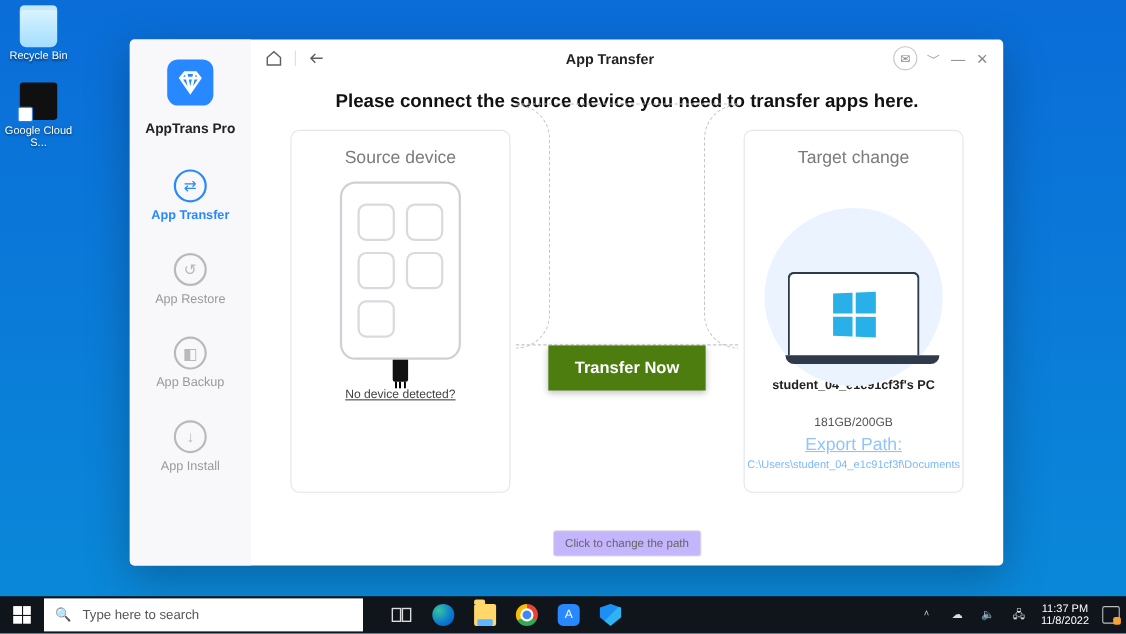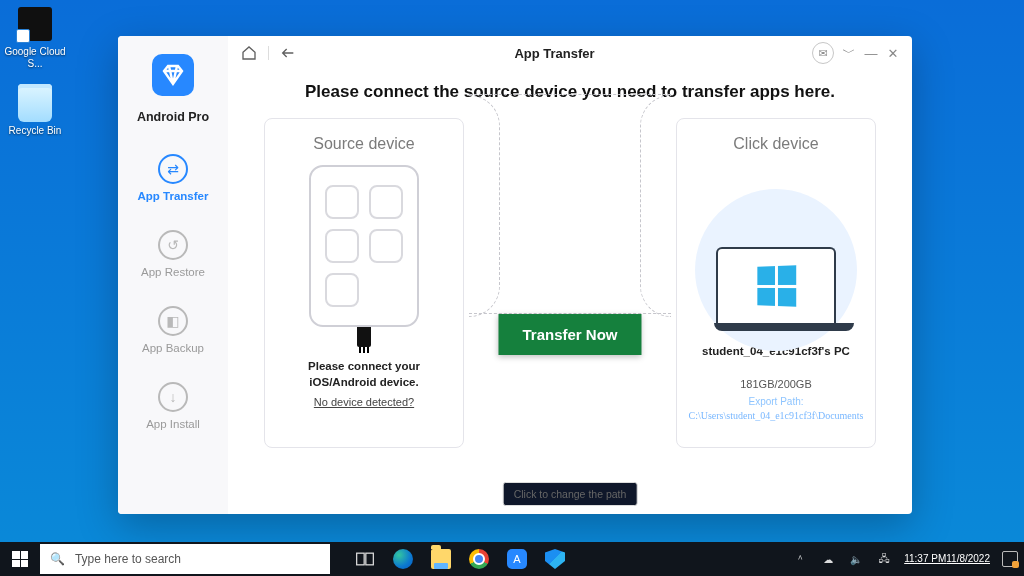--- a/index.html
+++ b/index.html
@@ -59,31 +59,31 @@
 
 
 .laptop-circle{width:162px;height:162px;border-radius:50%;background:#eaf3ff;position:absolute;top:70px;left:50%;transform:translateX(-50%);}
 .laptop{position:relative;top:82px;width:124px;}
 .laptop .lid{width:120px;height:76px;border:2px solid #2f3b4a;border-bottom:none;border-radius:6px 6px 0 0;background:#fff;margin:0 auto;display:flex;align-items:center;justify-content:center;}
 .laptop .base{width:140px;height:8px;background:#2f3b4a;border-radius:0 0 8px 8px;margin:0 auto;}
 .winlogo{width:40px;height:40px;display:grid;grid-template-columns:1fr 1fr;grid-template-rows:1fr 1fr;gap:3px;transform:perspective(120px) rotateY(-14deg);}
 .winlogo div{background:#29b0e8;}
 .tgt-name{margin-top:96px;font-size:11.5px;font-weight:700;color:#222;}
 .tgt-storage{font-size:11px;color:#555;margin-top:21px;}
-.tgt-path-label{font-size:10px;color:#8ec5ff;margin-top:6px;}
-.tgt-path{font-size:10px;color:#7ab8ff;text-align:left;line-height:1.3;margin-top:2px;cursor:pointer;font-family:Liberation Serif, serif;}
+.tgt-path-label{font-size:16px;color:#8ec5ff;margin-top:6px;text-decoration:underline;}
+.tgt-path{font-size:10px;color:#7ab8ff;text-align:left;line-height:1.3;margin-top:2px;cursor:pointer;}
 
 .connector{position:absolute;top:58px;left:241px;right:241px;height:220px;border-top:1.5px dashed #c6c6cc;border-bottom:1.5px dashed #c6c6cc;border-left:none;border-right:none;pointer-events:none;}
 .connector::before,.connector::after{content:"";position:absolute;width:30px;height:220px;top:0;}
 .connector::before{left:0;border:1.5px dashed #c6c6cc;border-left:none;border-radius:0 110px 110px 0;}
 .connector::after{right:0;border:1.5px dashed #c6c6cc;border-right:none;border-radius:110px 0 0 110px;}
 
-.transfer-btn{position:absolute;left:50%;top:278px;transform:translateX(-50%);padding:12px 24px;background:#15803d;color:#fff;font-size:15px;font-weight:700;border:none;cursor:pointer;box-shadow:0 2px 6px rgba(0,0,0,.25);}
-
-.path-tooltip{position:absolute;bottom:8px;left:50%;transform:translateX(-50%);font-size:10.5px;color:#666;border:1px solid #ddd;background:#0f172a;padding:5px 10px;border-radius:3px;}
+.transfer-btn{position:absolute;left:50%;top:278px;transform:translateX(-50%);padding:12px 24px;background:#4d7c0f;color:#fff;font-size:15px;font-weight:700;border:none;cursor:pointer;box-shadow:0 2px 6px rgba(0,0,0,.25);}
+
+.path-tooltip{position:absolute;bottom:8px;left:50%;transform:translateX(-50%);font-size:10.5px;color:#666;border:1px solid #ddd;background:#c4b5fd;padding:5px 10px;border-radius:3px;}
 
 
 .taskbar{position:absolute;bottom:0;left:0;right:0;height:34px;background:#10151c;display:flex;align-items:center;color:#fff;}
 .start-btn{width:40px;height:34px;display:flex;align-items:center;justify-content:center;cursor:pointer;}
 .start-btn .winlogo{width:16px;height:16px;gap:1px;transform:none;}
 .start-btn .winlogo div{background:#fff;}
 .search-box{background:#fff;color:#555;height:30px;width:290px;display:flex;align-items:center;padding:0 10px;gap:10px;font-size:12px;margin:2px 0;}
 .search-box .sicon{color:#333;}
 .tb-apps{display:flex;margin-left:16px;}
 .tb-app{width:38px;height:34px;display:flex;align-items:center;justify-content:center;cursor:pointer;}
@@ -91,50 +91,50 @@
 .edge-g{width:20px;height:20px;border-radius:50%;background:radial-gradient(circle at 30% 30%,#33c5a0,#0b78d1 60%,#0a5bbf);}
 .explorer-g{width:22px;height:16px;background:#ffd76a;border-radius:2px;position:relative;}
 .explorer-g::before{content:"";position:absolute;top:-4px;left:0;width:10px;height:4px;background:#ffd76a;border-radius:2px 2px 0 0;}
 .explorer-g::after{content:"";position:absolute;bottom:0;left:3px;right:3px;height:6px;background:#61b5ff;border-radius:1px;}
 .chrome-mini{width:20px;height:20px;border-radius:50%;background:conic-gradient(#ea4335 0 120deg,#34a853 120deg 240deg,#fbbc05 240deg 360deg);display:flex;align-items:center;justify-content:center;}
 .chrome-mini::before{content:"";width:8px;height:8px;border:2px solid #fff;background:#4285f4;border-radius:50%;}
 .apptrans-mini{width:20px;height:20px;background:#2788ff;border-radius:5px;display:flex;align-items:center;justify-content:center;color:#fff;font-size:11px;}
 .shield-g{width:18px;height:20px;background:linear-gradient(135deg,#1b8ff2 50%,#2db4f2 50%);clip-path:polygon(50% 0,100% 18%,100% 60%,50% 100%,0 60%,0 18%);}
 .tb-right{margin-left:auto;display:flex;align-items:center;gap:12px;padding-right:6px;font-size:10px;}
 .tray-icon{cursor:pointer;opacity:.85;width:16px;height:16px;display:flex;align-items:center;justify-content:center;}
-.clock{display:flex;flex-direction:row;align-items:center;line-height:1.15;cursor:pointer;text-decoration:underline;}
+.clock{display:flex;flex-direction:column;align-items:center;line-height:1.15;cursor:pointer;}
 .notif{width:16px;height:16px;border:1px solid #bbb;border-radius:2px;position:relative;cursor:pointer;}
 .notif::after{content:"";position:absolute;right:-2px;bottom:-2px;width:7px;height:7px;background:#f2a33a;border-radius:2px;font-size:7px;}
 </style>
 </head>
 <body>
 
 <div class="desktop-icons">
   <div class="dicon">
     <div class="glyph">
-        <div class="black-square"></div>
-      </div>
-    <div class="label">Google Cloud S...</div>
+        <div class="recycle-bin-glyph"></div>
+      </div>
+    <div class="label">Recycle Bin</div>
   </div>
   <div class="dicon">
     <div class="glyph">
-        <div class="recycle-bin-glyph"></div>
-      </div>
-    <div class="label">Recycle Bin</div>
+        <div class="black-square"></div>
+      </div>
+    <div class="label">Google Cloud S...</div>
   </div>
 </div>
 
 <div class="app-window">
   <div class="sidebar">
     <div class="logo">
       <svg width="24" height="24" viewBox="0 0 24 24" fill="none" stroke="#fff" stroke-width="2.4">
           <path d="M7 3 L3 8 L12 21 L21 8 L17 3 Z M3 8 H21 M8 3 L12 21 M16 3 L12 21"></path>
         </svg>
     </div>
-    <div class="brand">Android Pro</div>
+    <div class="brand">AppTrans Pro</div>
     <div class="nav">
       <div class="nav-item active">
         <div class="nicon">⇄</div>
         <div class="nlabel">App Transfer</div>
       </div>
       <div class="nav-item">
         <div class="nicon">↺</div>
         <div class="nlabel">App Restore</div>
       </div>
       <div class="nav-item">
@@ -182,26 +182,25 @@
           <div class="phone-circle"></div>
           <div class="phone-outline">
             <div class="appicon"></div>
               <div class="appicon"></div>
             <div class="appicon"></div>
               <div class="appicon"></div>
             <div class="appicon"></div>
           </div>
         </div>
         <div class="usb"></div>
-        <div class="src-msg">Please connect your iOS/Android device.</div>
         <div class="src-link">No device detected?</div>
       </div>
 
       <div class="device-card">
-        <div class="dc-title">Click device</div>
+        <div class="dc-title">Target change</div>
         <div class="laptop-circle"></div>
         <div class="laptop">
           <div class="lid">
               <div class="winlogo">
                 <div></div>
                 <div></div>
                 <div></div>
                 <div></div>
               </div>
             </div>

